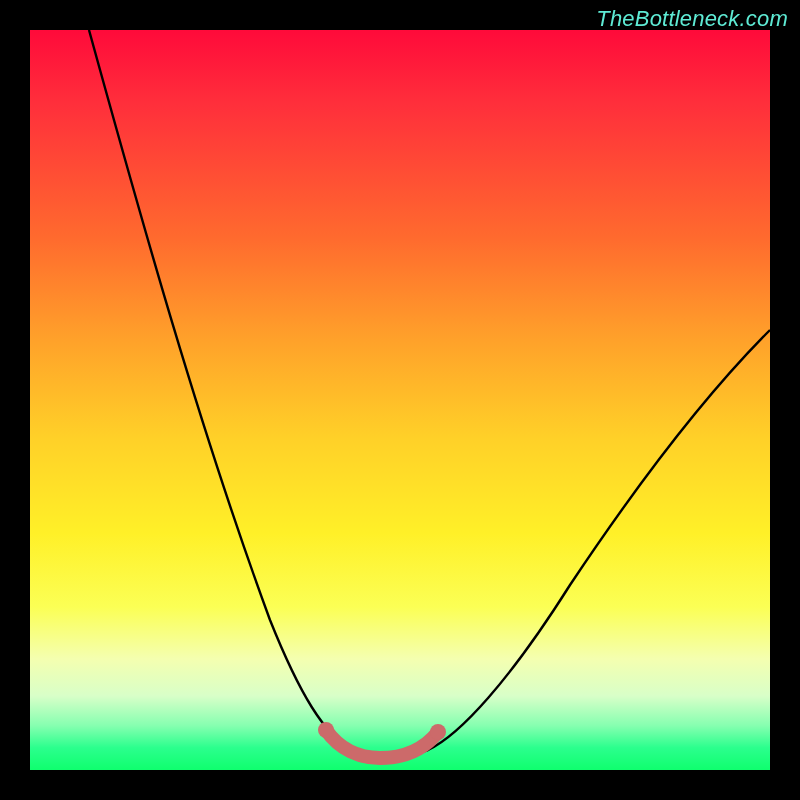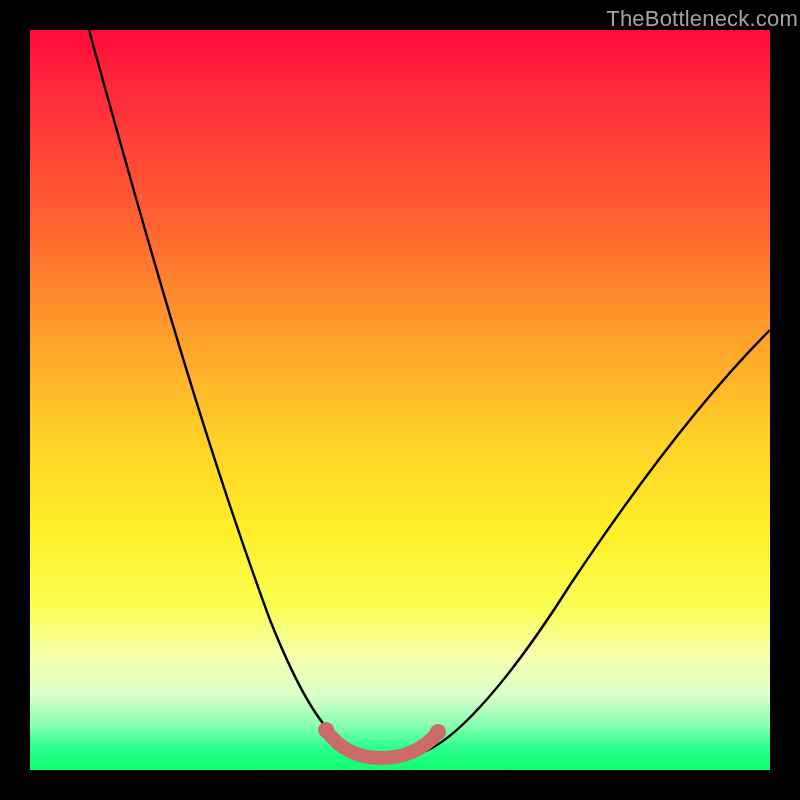--- a/index.html
+++ b/index.html
@@ -35,25 +35,26 @@
       #f4ffb0 85%,
       #d8ffc8 90%,
       #86ffb0 94%,
       #2bff8d 97%,
       #0fff6e 100%
     );
   }
   .watermark {
     position: absolute;
     top: 6px;
-    right: 2px;
-    color: #a3a3a3;
+    right: 12px;
+    color: #5eead4;
     font-size: 22px;
     font-weight: 500;
     letter-spacing: 0.2px;
+    font-style: italic;
   }
   svg.curve {
     position: absolute;
     left: 0;
     top: 0;
     width: 740px;
     height: 740px;
     overflow: visible;
   }
 </style>

